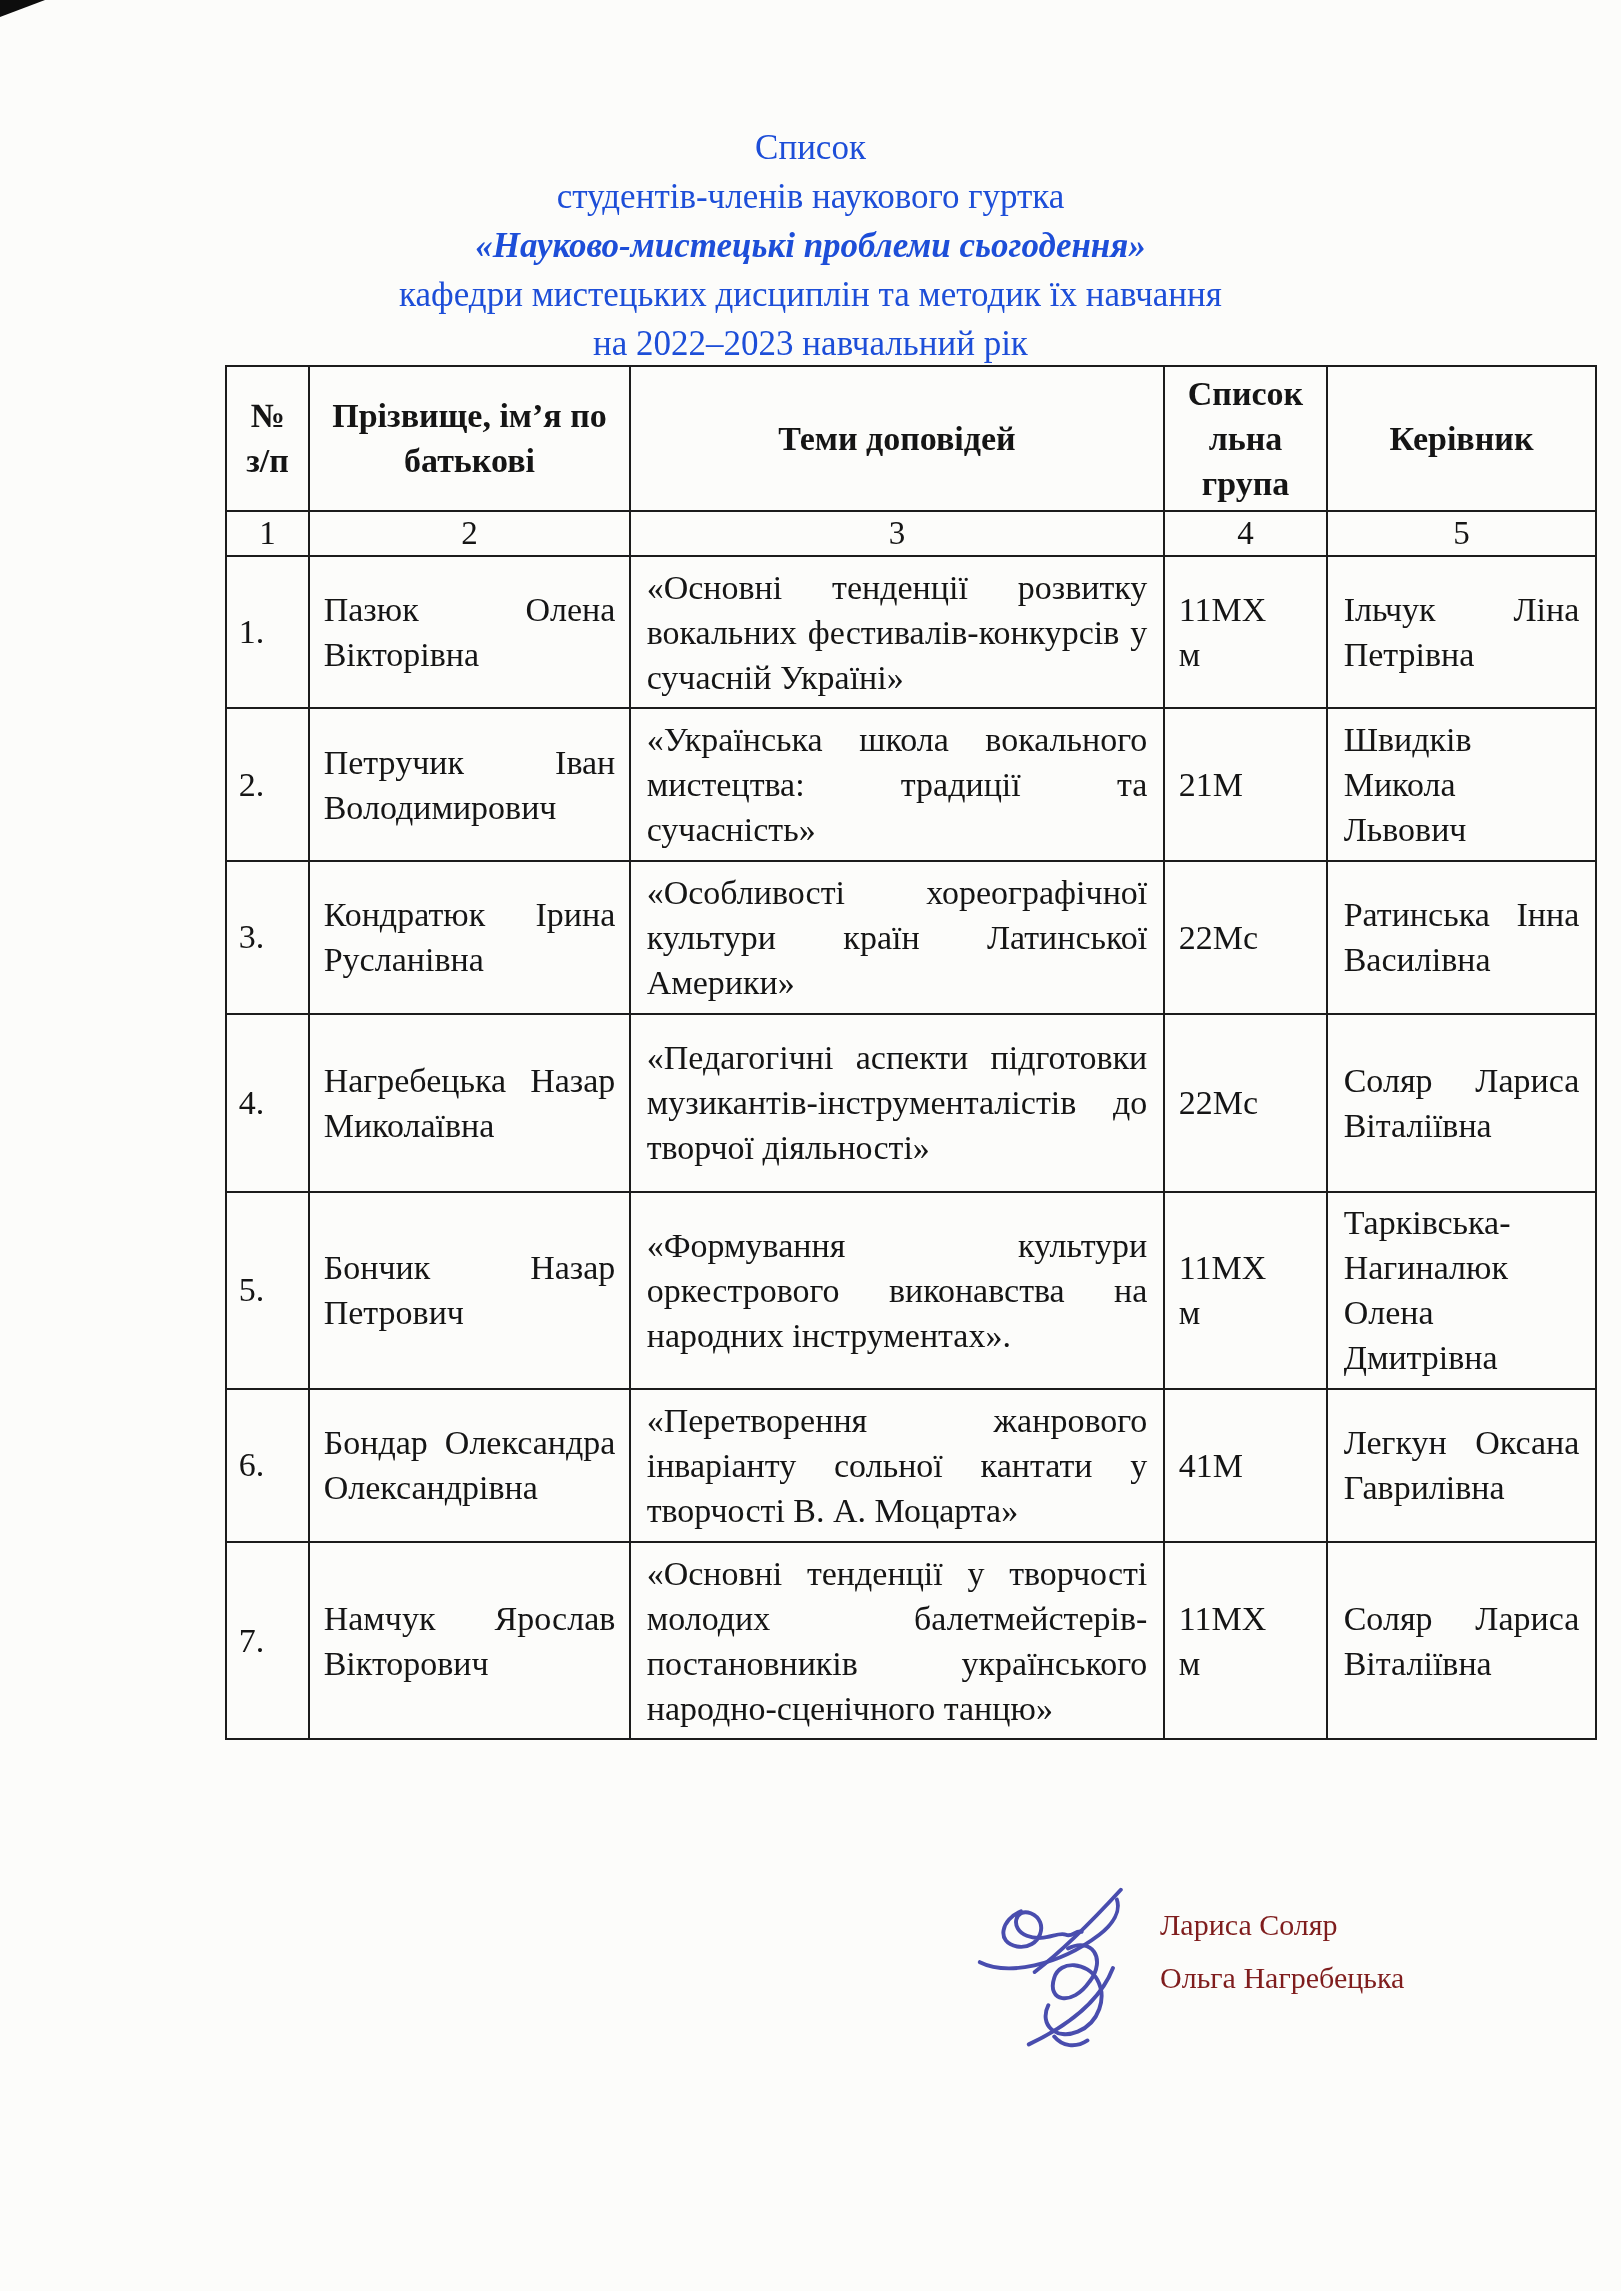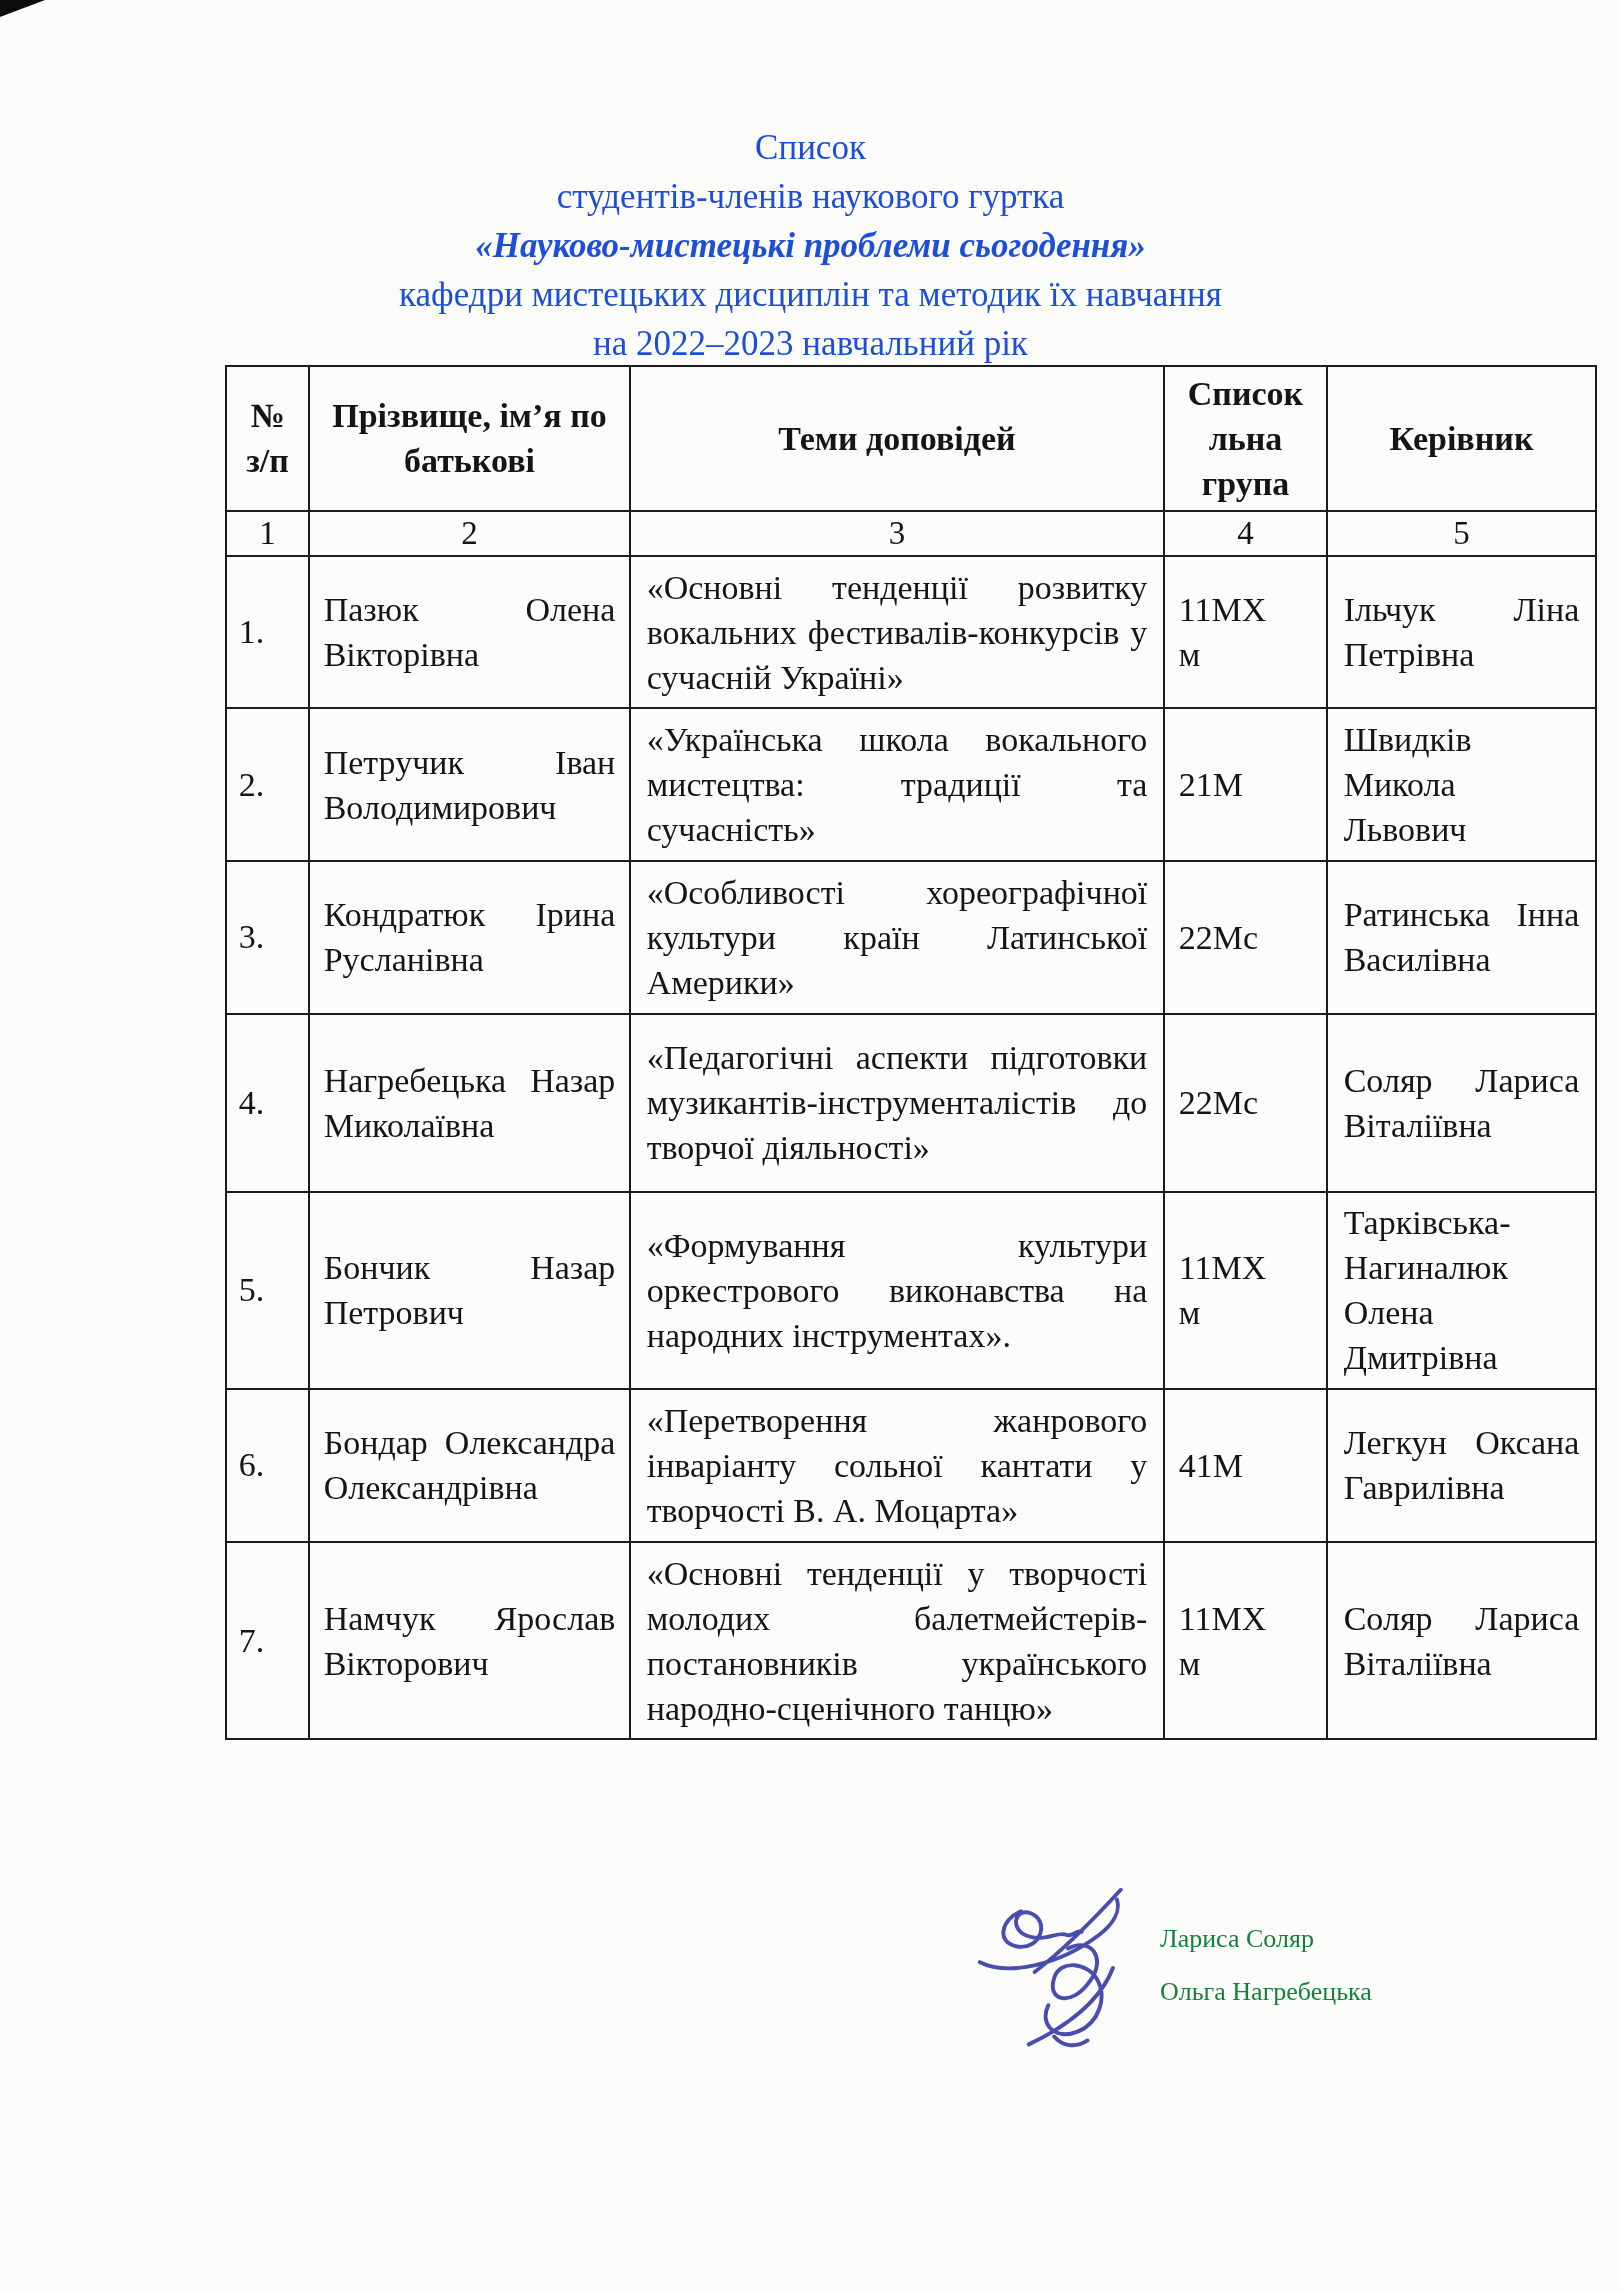--- a/index.html
+++ b/index.html
@@ -70,23 +70,22 @@
   tbody tr:nth-child(6){ height:135px; }
   tbody tr:nth-child(7){ height:181px; }
   
   .footer-left {
     position:absolute; left:235px; top:1733px;
     font-size:35px; line-height:51px;
     color:#161616;
   }
   .signatory-names {
     position:absolute; left:1160px; top:1898px;
-    font-size:26px; line-height:53px;
-    color:#15803d;
-    margin-top:14px;
+    font-size:30px; line-height:53px;
+    color:#7f1d1d;
   }
   .signature-svg {
     position:absolute; left:972px; top:1874px;
     width:186px; height:191px;
   }
 </style>
 </head>
 <body>
 
 <div class="page">

